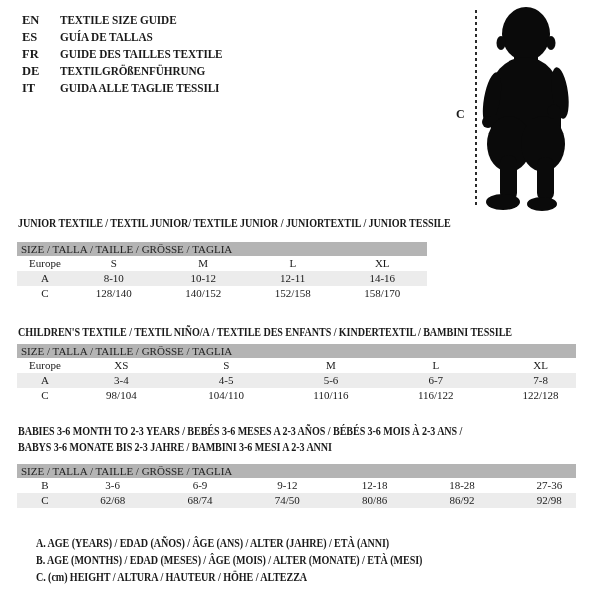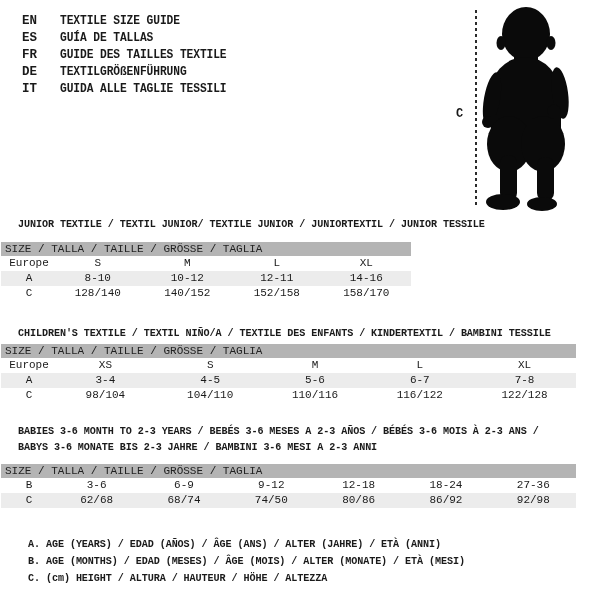--- a/index.html
+++ b/index.html
@@ -1,18 +1,18 @@
 <!DOCTYPE html>
 <html><head>
 <meta charset="utf-8">
 <style>
   html,body { margin:0; padding:0; background:#ffffff; }
   .page {
     position:relative; width:576px; height:600px; background:#ffffff;
-    font-family:Liberation Mono, monospace; color:#1a1a1a; overflow:hidden;
+    font-family:Liberation Serif, serif; color:#1a1a1a; overflow:hidden;
   }
 
   
   .langs { position:absolute; left:22px; top:12px; }
   .lang-row { display:flex; height:17px; align-items:center; font-weight:bold; font-size:12.5px; }
   .lang-code { width:38px; flex:none; }
   .lang-label { white-space:nowrap; transform:scaleX(0.9); transform-origin:0 50%; letter-spacing:-0.1px; }
 
   
   .dash-line {
@@ -27,35 +27,35 @@
     position:absolute; left:18px; font-weight:bold; font-size:11.5px;
     white-space:nowrap; letter-spacing:-0.1px;
     transform:scaleX(0.88); transform-origin:0 0;
   }
   .tt1 { top:217px; }
   .tt2 { top:326px; }
   .tt3 { top:423px; }
   .tt3 .t-line { height:16px; line-height:16px; }
 
   
-  .tbl { position:absolute; left:1px; font-size:11px; }
+  .tbl { position:absolute; left:17px; font-size:11px; }
   .t1 { top:242px; width:410px; }
   .t2 { top:344px; width:576px; }
   .t3 { top:464px; width:576px; }
   .tbl-band {
     height:14px; line-height:14px; background:#b4b4b4;
     padding-left:4px; color:#222222; white-space:nowrap;
   }
   .row { display:flex; height:15px; line-height:15px; }
   .row.shaded { background:#ececec; }
   .c0 { width:48px; flex:none; padding-left:4px; text-align:center; }
   .c  { flex:1; text-align:center; }
 
   
-  .footnotes { position:absolute; left:28px; top:535px; }
+  .footnotes { position:absolute; left:36px; top:535px; }
   .fn {
     height:17px; line-height:17px; font-weight:bold; font-size:11.5px;
     white-space:nowrap; transform:scaleX(0.88); transform-origin:0 50%; letter-spacing:-0.1px;
   }
 </style>
 </head>
 <body>
 
 <div class="page">
 
@@ -163,21 +163,21 @@
     <div class="t-line">BABYS 3-6 MONATE BIS 2-3 JAHRE / BAMBINI 3-6 MESI A 2-3 ANNI</div>
   </div>
   <div class="tbl t3">
     <div class="tbl-band">SIZE / TALLA / TAILLE / GRÖSSE / TAGLIA</div>
     <div class="row">
       <span class="c0">B</span>
       <span class="c">3-6</span>
       <span class="c">6-9</span>
       <span class="c">9-12</span>
       <span class="c">12-18</span>
-      <span class="c">18-24</span>
+      <span class="c">18-28</span>
       <span class="c">27-36</span>
     </div>
     <div class="row shaded">
       <span class="c0">C</span>
       <span class="c">62/68</span>
       <span class="c">68/74</span>
       <span class="c">74/50</span>
       <span class="c">80/86</span>
       <span class="c">86/92</span>
       <span class="c">92/98</span>

